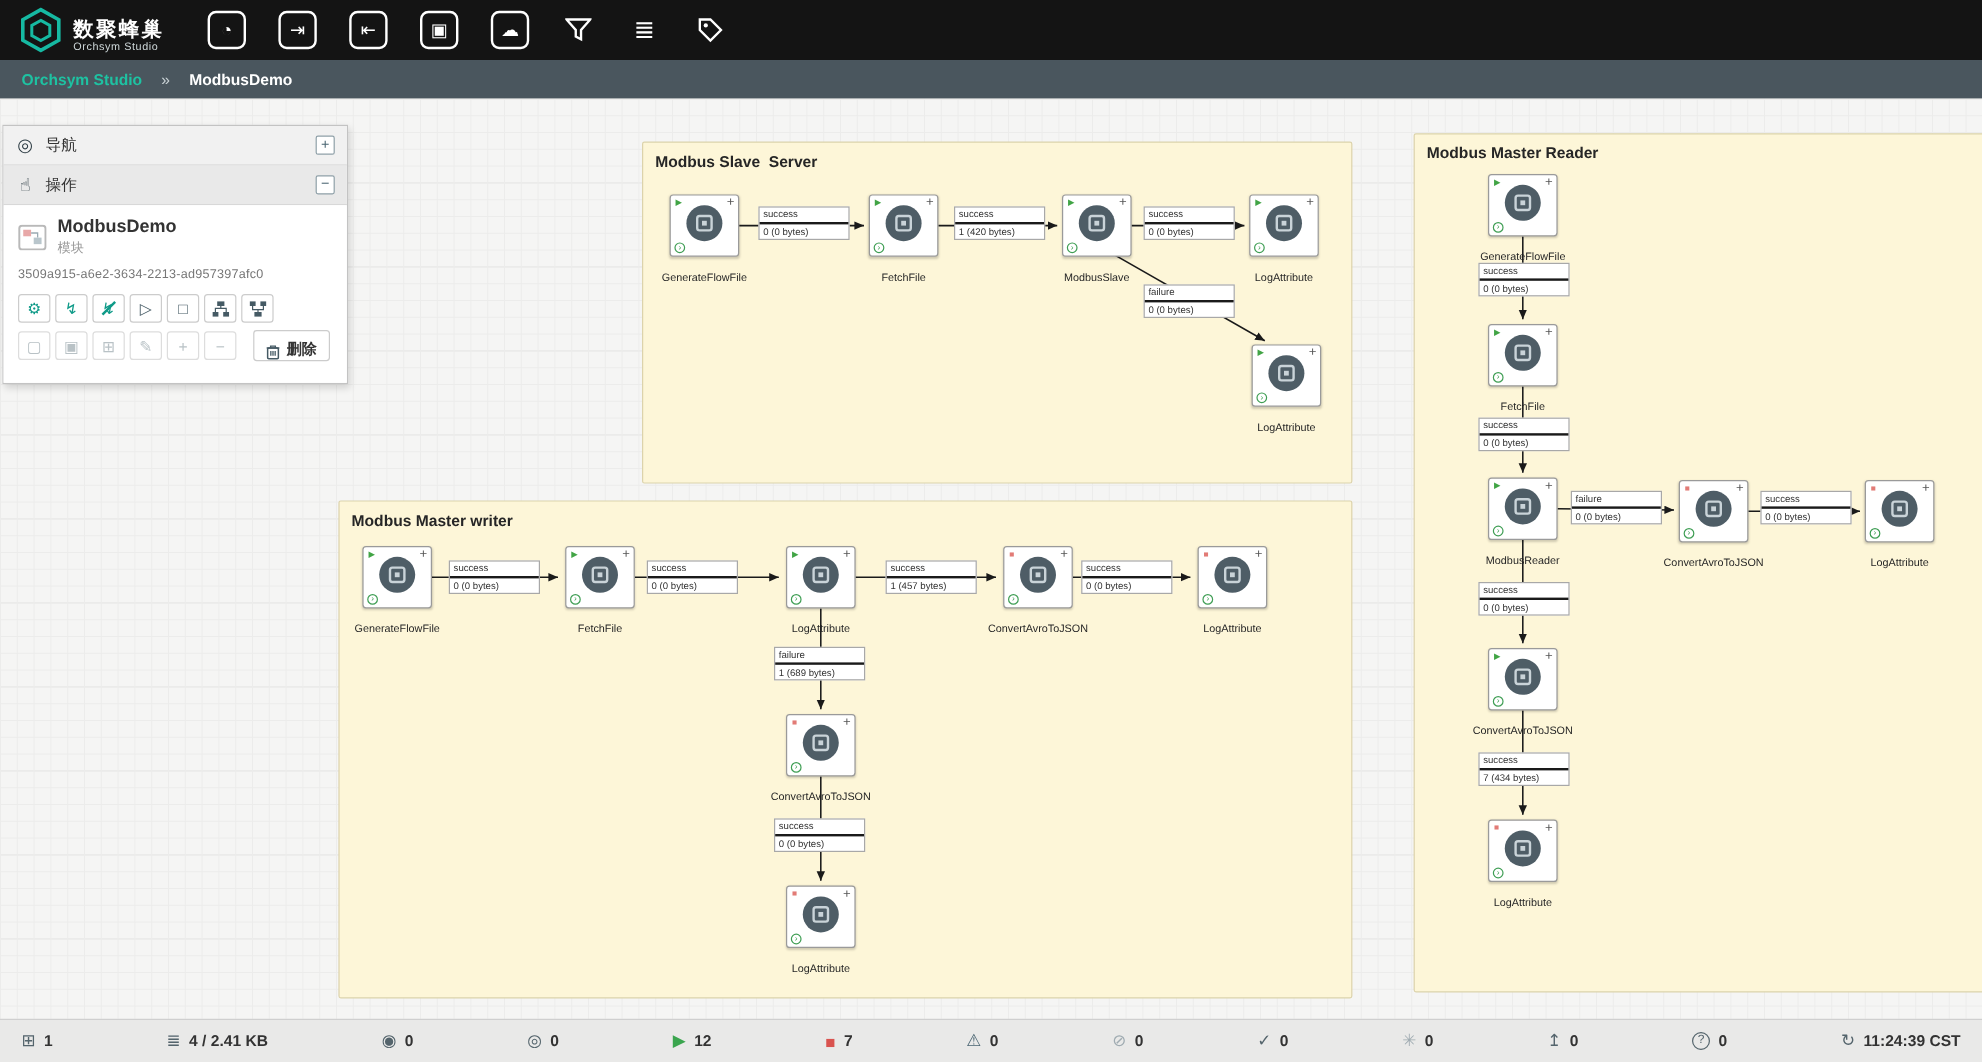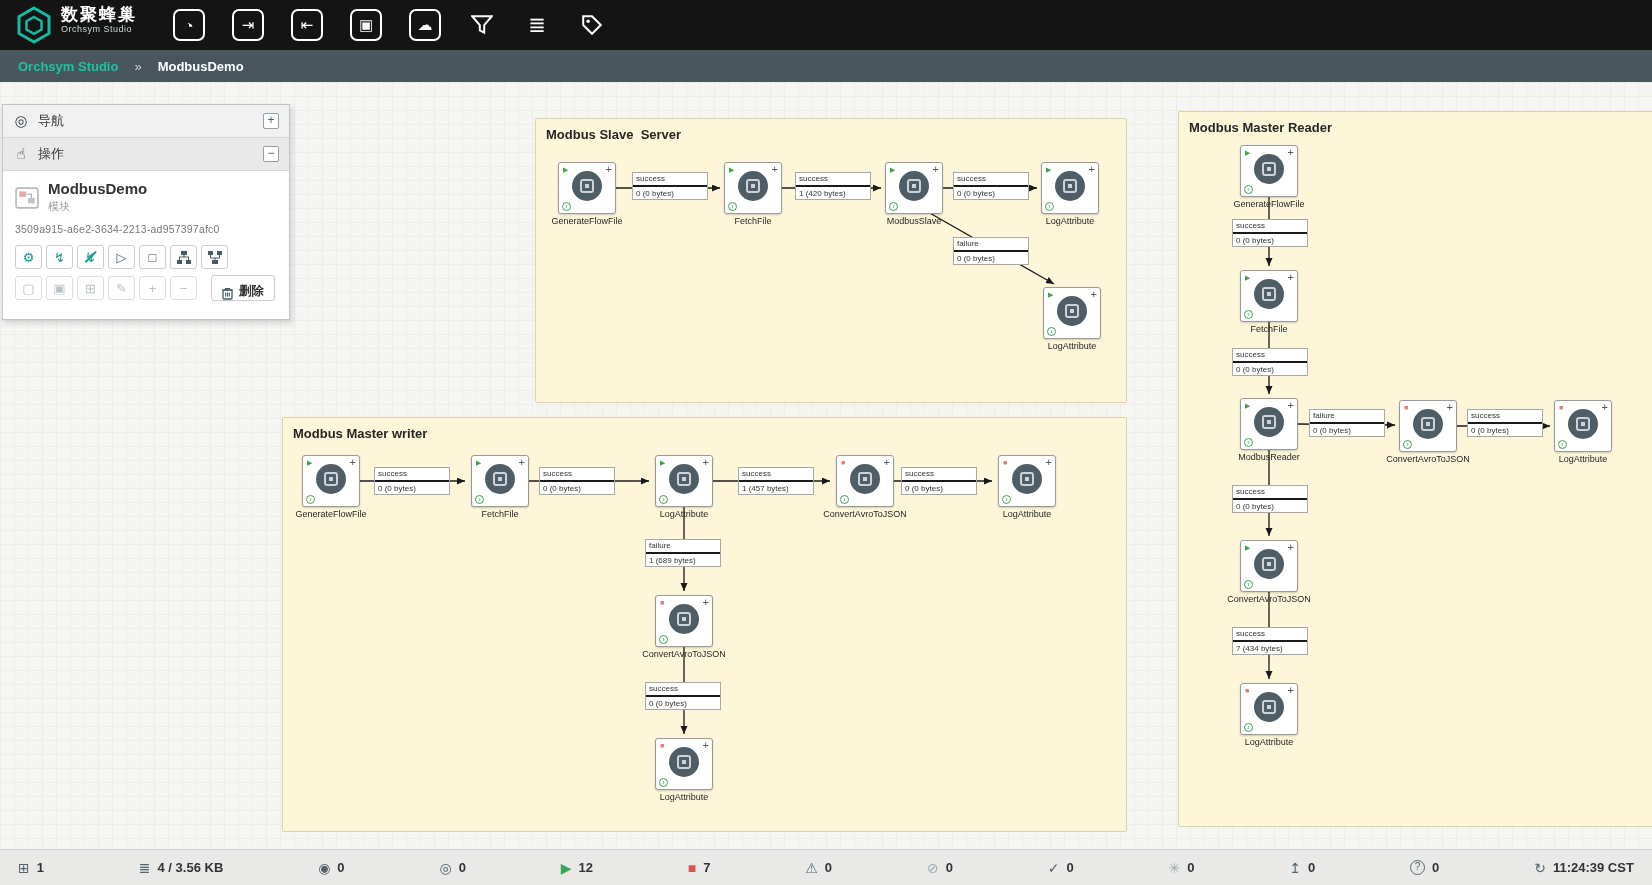--- a/index.html
+++ b/index.html
@@ -3,21 +3,21 @@
 <meta charset="utf-8">
 <style>
   html,body{margin:0;padding:0}
   body{width:1652px;height:885px;position:relative;overflow:hidden;
        font-family:"Liberation Sans","DejaVu Sans",sans-serif;background:#f4f4f3}
   *{box-sizing:border-box}
 
   
   .header{position:absolute;top:0;left:0;right:0;height:50px;background:#141414;
           display:flex;align-items:center;padding:0 16px;z-index:10}
-  .brand{display:flex;align-items:flex-start;gap:9px;margin-right:36px}
+  .brand{display:flex;align-items:flex-end;gap:9px;margin-right:36px}
   .brand-t1{color:#fff;font-size:17px;font-weight:bold;letter-spacing:2px;line-height:18px}
   .brand-t2{color:#cfd8da;font-size:9px;letter-spacing:.5px}
   .hbtn{width:32px;height:32px;background:none;border:2px solid #fff;border-radius:7px;
         color:#fff;font-size:15px;margin-right:27px;cursor:pointer;
         display:flex;align-items:center;justify-content:center;padding:0}
   .hbtn.plain{border:none;font-size:21px;width:28px}
 
   
   .crumbs{position:absolute;top:50px;left:0;right:0;height:32px;background:#4a565e;
           display:flex;align-items:center;padding:0 18px;z-index:10;font-size:13px}
@@ -51,21 +51,21 @@
   .run-ind.stopped::before{content:"■";color:#e27b76}
   .plus{position:absolute;top:0;right:3px;font-size:11px;color:#555;line-height:12px}
   .plus::before{content:"+"}
   .picon{width:30px;height:30px;border-radius:50%;background:#4e5d66;margin:8px auto 0;position:relative}
   .picon::after{content:"";position:absolute;left:8px;top:8px;right:8px;bottom:8px;
                 border:2px solid #c9d3d8;border-radius:3px}
   .picon::before{content:"";position:absolute;left:13px;top:13px;width:4px;height:4px;background:#c9d3d8}
   .pin{position:absolute;left:3px;bottom:2px;width:9px;height:9px;border:1px solid #3f9e54;
        border-radius:50%;color:#3f9e54;font-size:7px;line-height:7px}
   .pin::before{content:"›"}
-  .plabel{font-size:9px;color:#262626;margin-top:2px;white-space:nowrap}
+  .plabel{font-size:9px;color:#262626;margin-top:12px;white-space:nowrap}
 
   
   .panel{position:absolute;left:2px;top:104px;width:288px;background:#fff;
          border:1px solid #c3c3c3;z-index:6;box-shadow:2px 3px 6px rgba(0,0,0,.15)}
   .prow{height:33px;display:flex;align-items:center;padding:0 10px;
         border-bottom:1px solid #d8d8d8;background:#f1f1f1;cursor:pointer}
   .prow.op{background:#e9e9e9}
   .sec-icon{color:#2b3a42;font-size:15px;margin-right:9px;width:16px;text-align:center}
   .sec-label{font-size:13px;color:#333;flex:1}
   .sec-toggle{width:16px;height:16px;border:1px solid #8fa0a8;color:#4a6572;font-size:12px;
@@ -518,21 +518,21 @@
   </div>
 </div>
 
 <div class="statusbar">
   <div class="sb-item">
     <span class="sb-ic">⊞</span>
     <span>1</span>
   </div>
   <div class="sb-item">
     <span class="sb-ic">≣</span>
-    <span>4 / 3.56 KB</span>
+    <span>4 / 2.41 KB</span>
   </div>
   <div class="sb-item">
     <span class="sb-ic">◉</span>
     <span>0</span>
   </div>
   <div class="sb-item">
     <span class="sb-ic">◎</span>
     <span>0</span>
   </div>
   <div class="sb-item">

